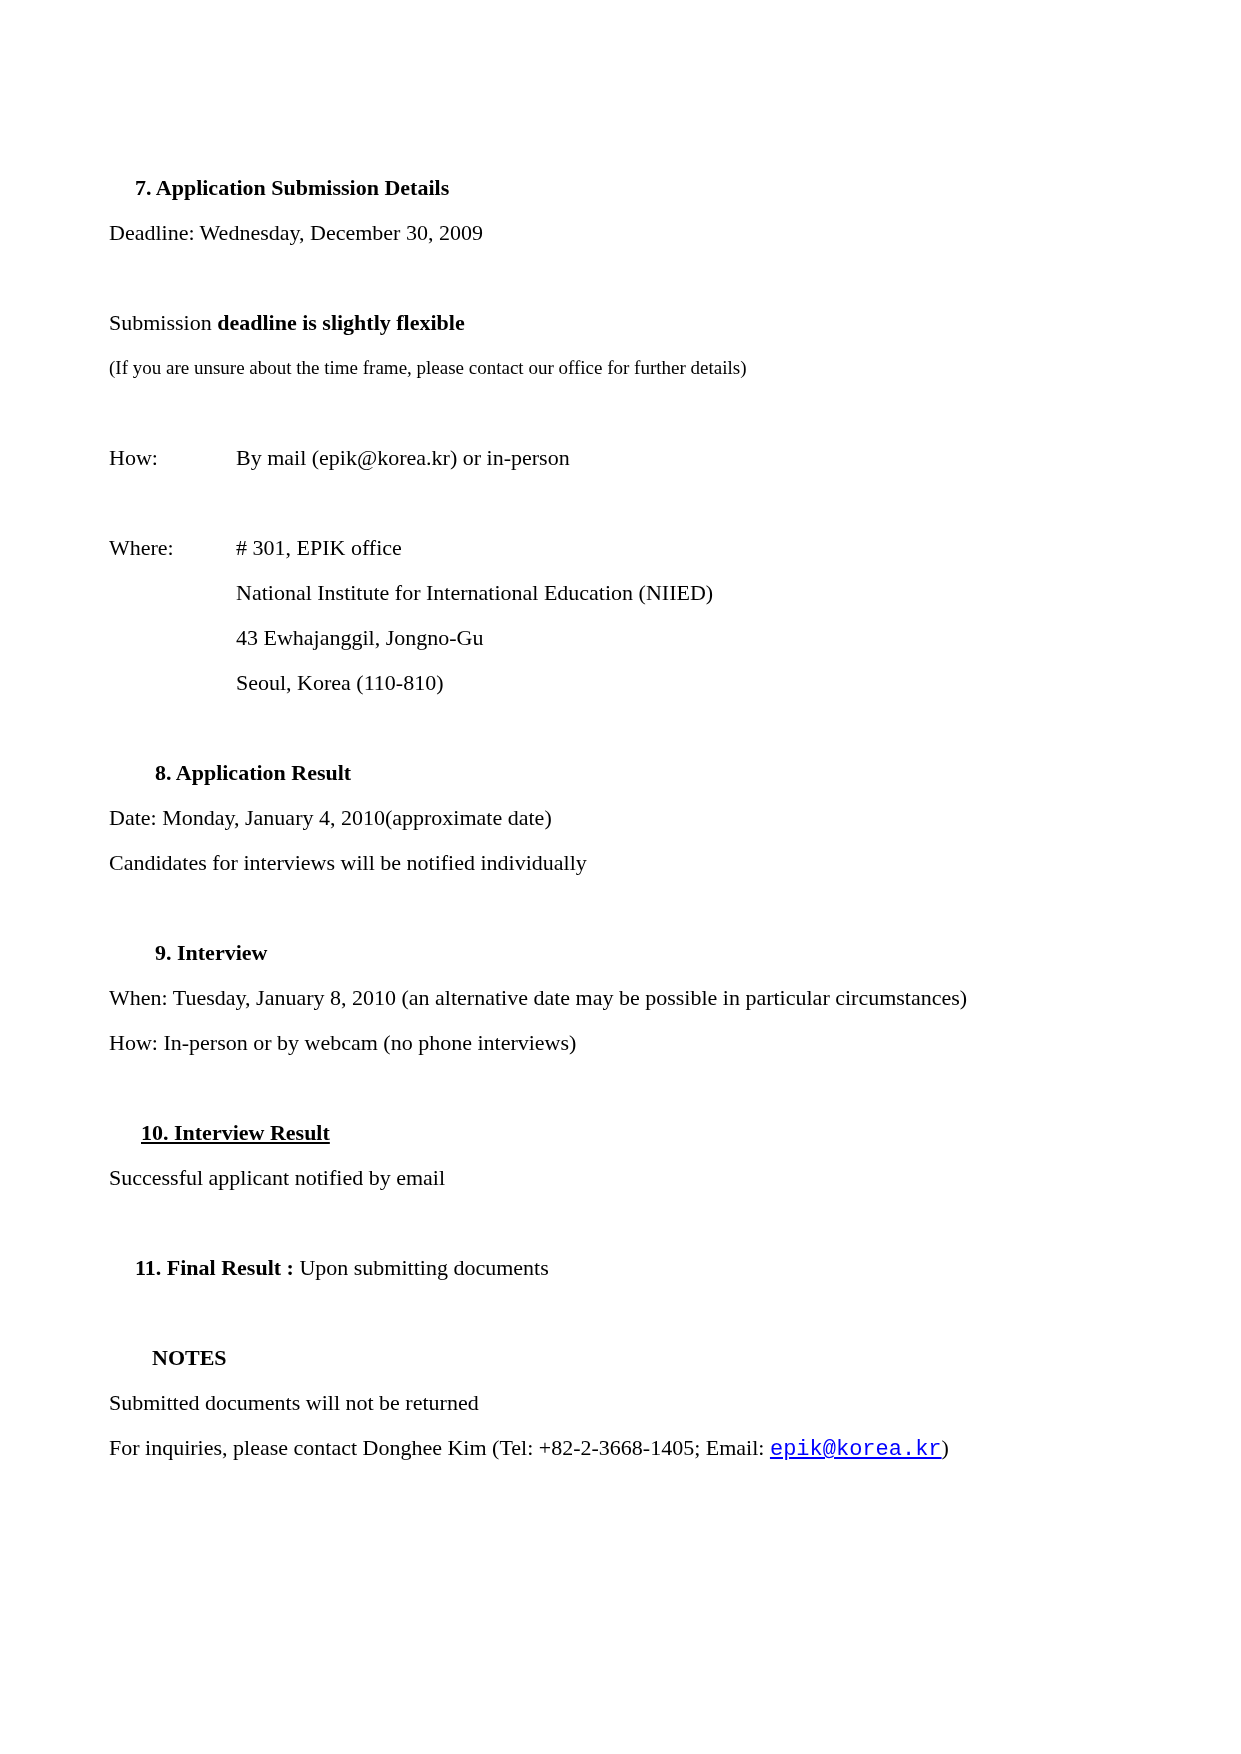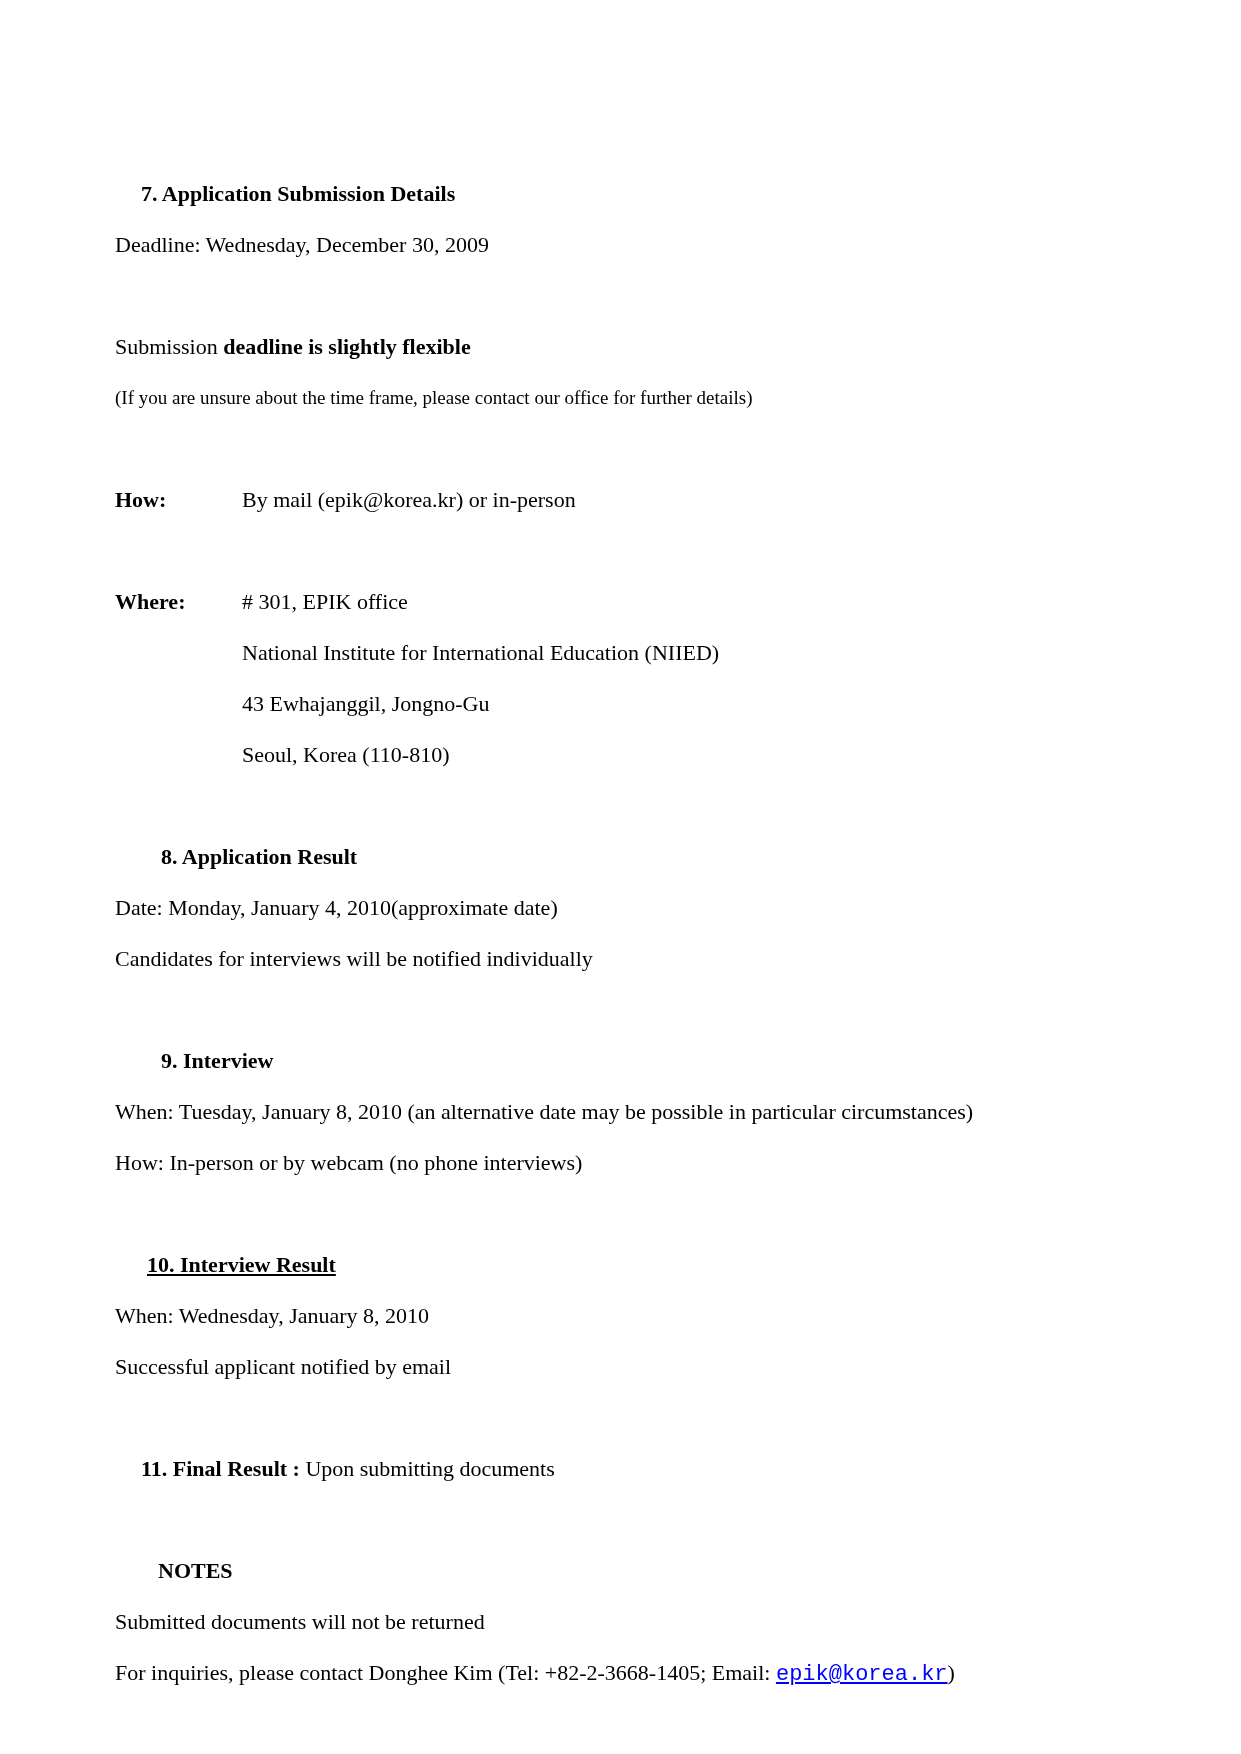--- a/index.html
+++ b/index.html
@@ -7,31 +7,31 @@
     position: relative;
     width: 1241px;
     height: 1754px;
     box-sizing: border-box;
     padding: 161px 95px 0 101px;
     background: #ffffff;
     font-family: "Liberation Serif", "DejaVu Serif", serif;
     font-size: 22px;
     color: #000000;
   }
-  p.line { margin: 14px; line-height: 37px; min-height: 37px; }
+  p.line { margin: 8px; line-height: 37px; min-height: 37px; }
   .spacer { height: 37px; }
   .b { font-weight: bold; }
   .small { font-size: 19px; }
   .ind-h7  { padding-left: 26px; }
   .ind-h8  { padding-left: 46px; }
   .ind-h9  { padding-left: 46px; }
   .ind-h10 { padding-left: 32px; text-decoration: underline; }
   .ind-h11 { padding-left: 26px; }
   .ind-notes { padding-left: 43px; }
-  .tab-label { display: inline-block; width: 127px; font-weight: bold; }
+  .tab-label { display: inline-block; width: 127px; }
   .tab-indent { padding-left: 127px; }
   a.email-link { color: var(--link-color, #0000ff); text-decoration: underline; cursor: pointer; font-family: Liberation Mono, monospace; }
 </style>
 </head>
 <body>
 
 <div class="page">
 
   <p class="line b ind-h7">7. Application Submission Details</p>
   <p class="line">Deadline: Wednesday, December 30, 2009</p>
@@ -60,21 +60,20 @@
 
   <div class="spacer"></div>
 
   <p class="line b ind-h9">9. Interview</p>
   <p class="line">When: Tuesday, January 8, 2010 (an alternative date may be possible in particular circumstances)</p>
   <p class="line">How: In-person or by webcam (no phone interviews)</p>
 
   <div class="spacer"></div>
 
   <p class="line b ind-h10">10. Interview Result</p>
-  <p class="line">When: Wednesday, January 8, 2010</p>
   <p class="line">Successful applicant notified by email</p>
 
   <div class="spacer"></div>
 
   <p class="line ind-h11"><span class="b">11. Final Result :</span><span> Upon submitting documents</span></p>
 
   <div class="spacer"></div>
 
   <p class="line b ind-notes">NOTES</p>
   <p class="line">Submitted documents will not be returned</p>

